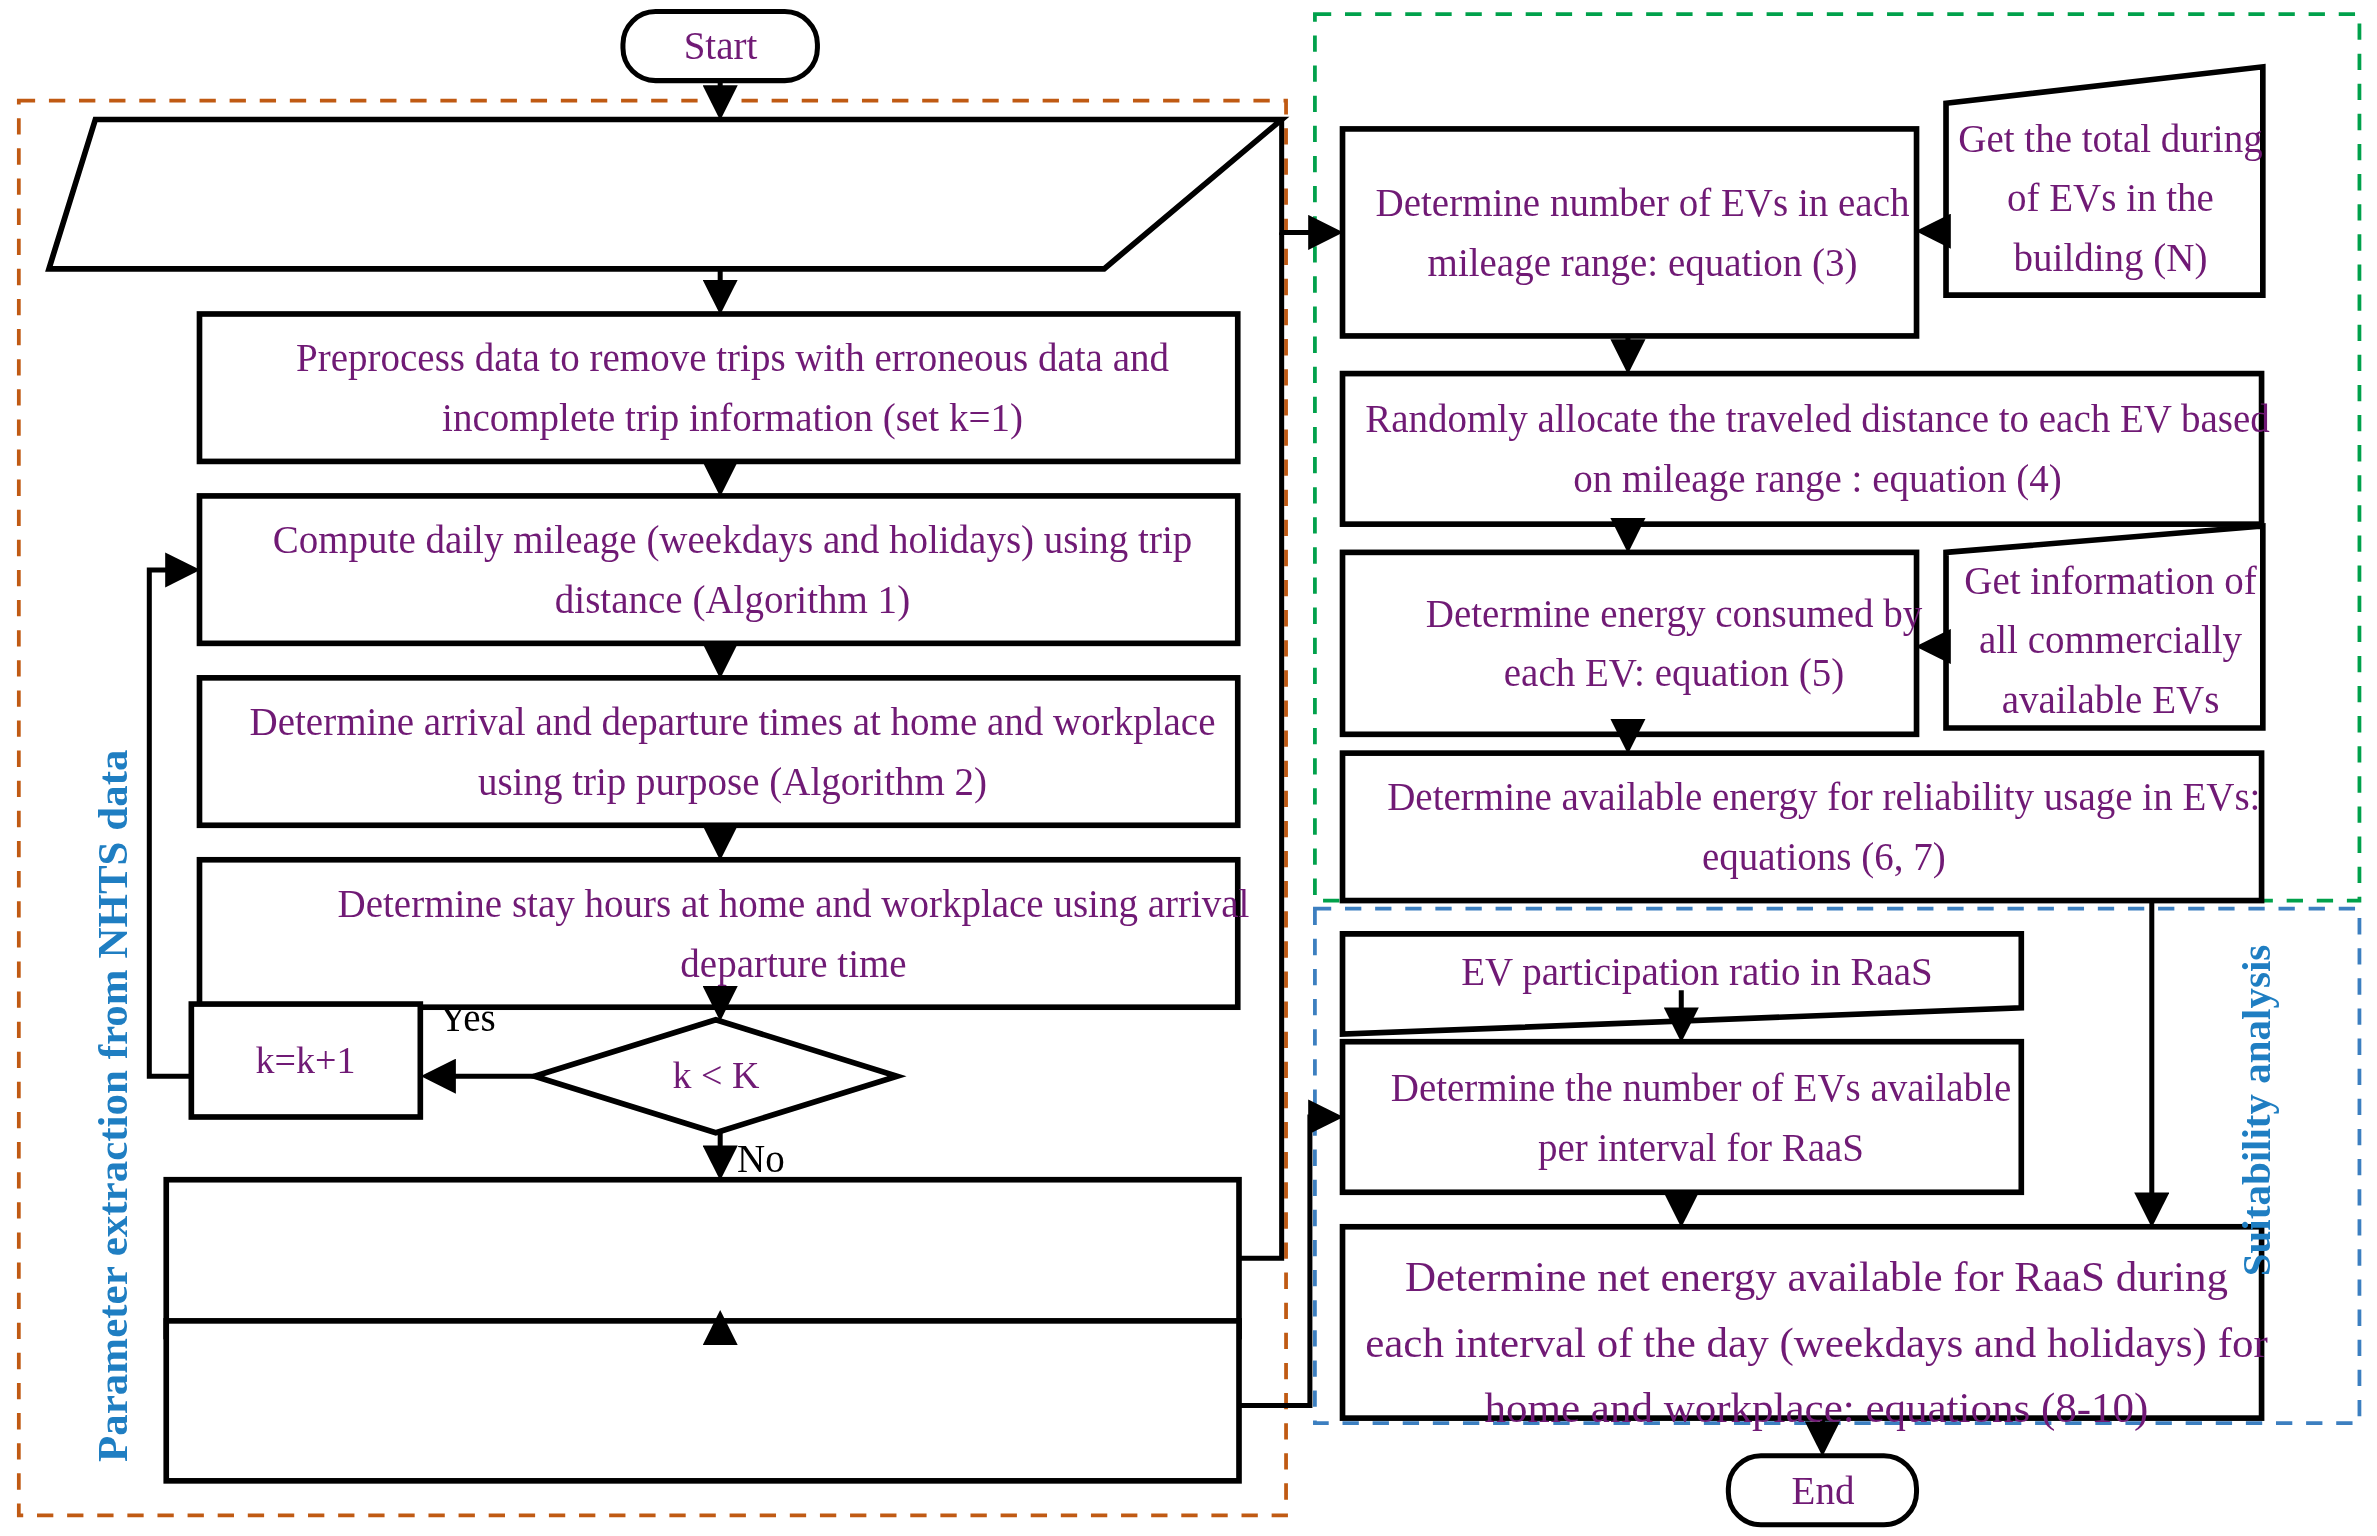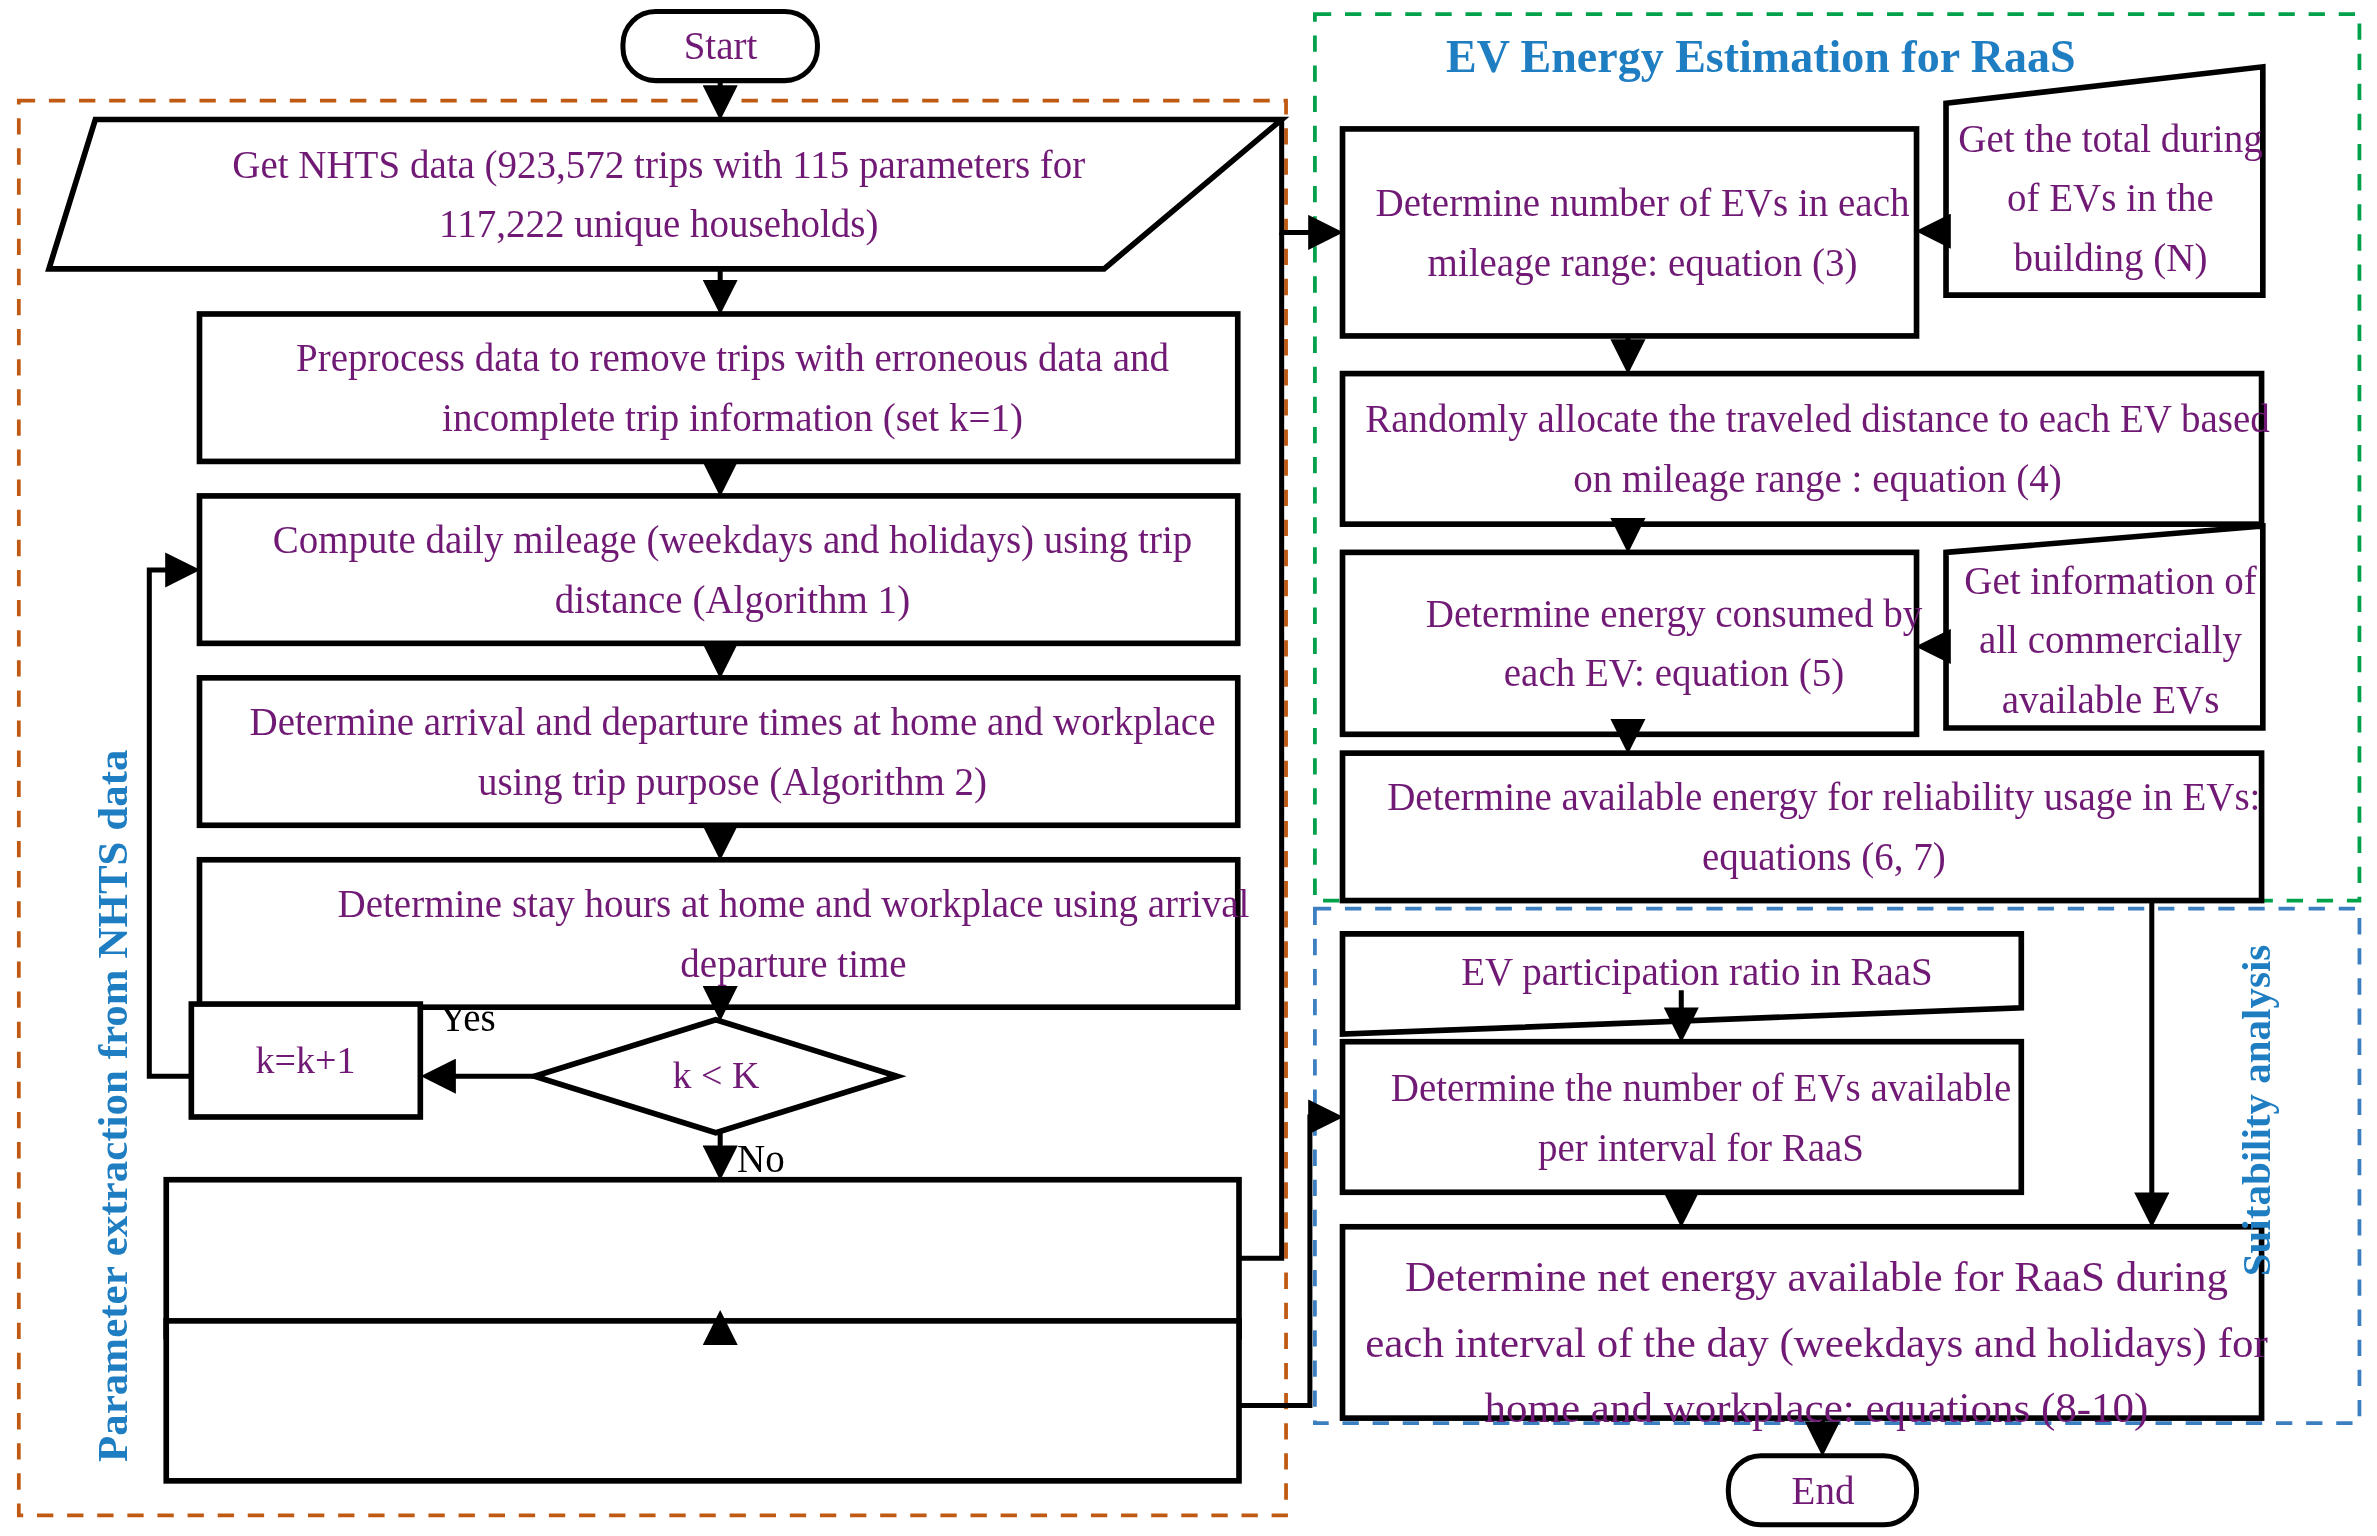--- a/index.html
+++ b/index.html
@@ -96,28 +96,26 @@
 
     <line x1="2680" y1="1578" x2="2680" y2="1652" stroke="#000" stroke-width="8" marker-end="url(#arrow)"></line>
     <line x1="2680" y1="1900" x2="2680" y2="1947" stroke="#000" stroke-width="8" marker-end="url(#arrow)"></line>
 
     <polyline points="3430,1435 3430,1947" fill="none" stroke="#000" stroke-width="8" marker-end="url(#arrow)"></polyline>
     <line x1="2905" y1="2260" x2="2905" y2="2312" stroke="#000" stroke-width="8" marker-end="url(#arrow)"></line>
   </svg>
 
   <div class="vlabel" style="left:88px; top:1462px; font-size:43px; transform:rotate(-90deg);">Parameter extraction from NHTS data</div>
 
-  <div class="hlabel" style="left:1446px; top:30px; font-size:46px;">EV Energy Estimation for RaaS</div>
 
   <div class="vlabel" style="left:2234px; top:1305px; font-size:41px; transform:rotate(-90deg);
               width:389px; text-align:center; line-height:1.1; white-space:normal;">Suitability analysis</div>
 
   <div class="node-text" style="left:623px; top:11.3px; width:195px; height:69px; font-size:39px;">Start</div>
 
-  <div class="node-text" style="left:182px; top:123px; width:941px; height:142px; font-size:39px; padding:0 6.3px;">Get NHTS data (923,572 trips with 115 parameters for 117,222 unique households)</div>
 
   <div class="node-text" style="left:207px; top:314px; width:1023px; height:147px; font-size:39px; padding:0 14px;">Preprocess data to remove trips with erroneous data and incomplete trip information (set k=1)</div>
 
   <div class="node-text" style="left:207px; top:496px; width:1023px; height:147px; font-size:39px; padding:0 14px;">
     <span><span>Compute daily mileage (weekdays and holidays) using trip distance (</span><b>Algorithm 1</b><span>)</span></span>
   </div>
 
   <div class="node-text" style="left:207px; top:678px; width:1023px; height:147px; font-size:39px; padding:0 14px;">
     <span><span>Determine arrival and departure times at home and workplace using trip purpose (</span><b>Algorithm 2</b><span>)</span></span>
   </div>

